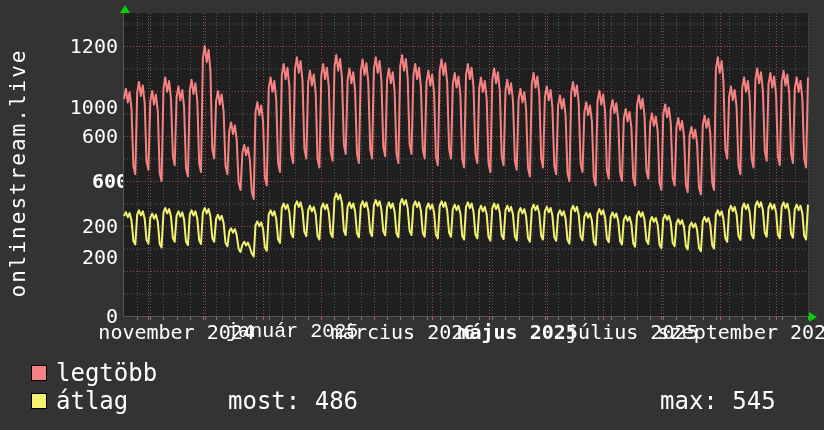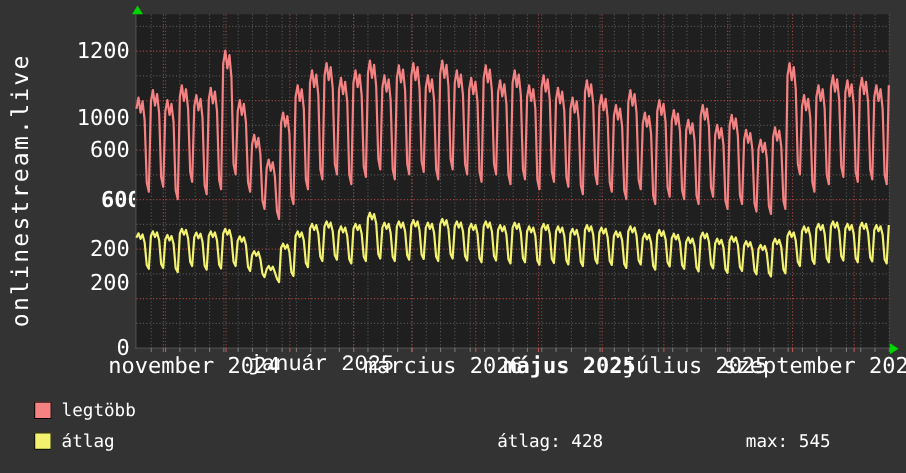--- a/index.html
+++ b/index.html
@@ -56,21 +56,21 @@
     border-right:5px solid transparent;
     border-bottom:8px solid #00d400;
   }
   .arrow-right{
     position:absolute;left:809px;top:312px;
     width:0;height:0;
     border-top:5px solid transparent;
     border-bottom:5px solid transparent;
     border-left:8px solid #00d400;
   }
-  .legend-row{position:absolute;height:20px;font-size:16px;line-height:20px;}
+  .legend-row{position:absolute;height:20px;font-size:24px;line-height:20px;}
   .swatch{
     position:absolute;
     width:14px;height:14px;
     border:1px solid #000000;
   }
   .leg-label{position:absolute;left:56px;top:0;white-space:nowrap;}
   .stat{position:absolute;top:0;white-space:nowrap;}
 </style>
 </head>
 <body>
@@ -247,15 +247,15 @@
     <span class="xlab" style="left: 547.868px;">szeptember 2025</span>
   </div>
 
 <div class="legend-row" style="left:0;top:363px;width:824px;">
   <span class="swatch" style="left: 31px; top: 2px; background: rgb(245, 130, 130);" id="sw0"></span>
   <span class="leg-label">legtöbb</span>
 </div>
 <div class="legend-row" style="left:0;top:391px;width:773px;">
   <span class="swatch" style="left: 31px; top: 2px; background: rgb(242, 242, 112);" id="sw1"></span>
   <span class="leg-label">átlag</span>
-  <span class="stat" style="left:452px;">átlag: 428</span>
-  <span class="stat" style="left:678px;">max: 545</span>
+  <span class="stat" style="left:228px;">most: 486</span>
+  <span class="stat" style="left:660px;">max: 545</span>
 </div>
 
 </body></html>

